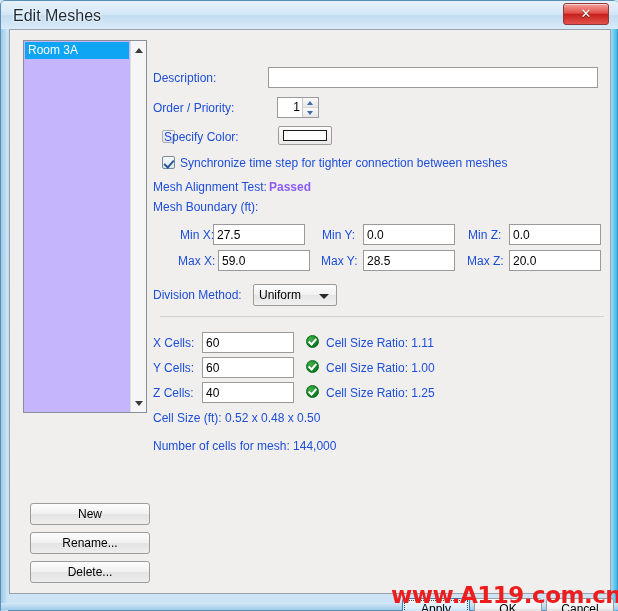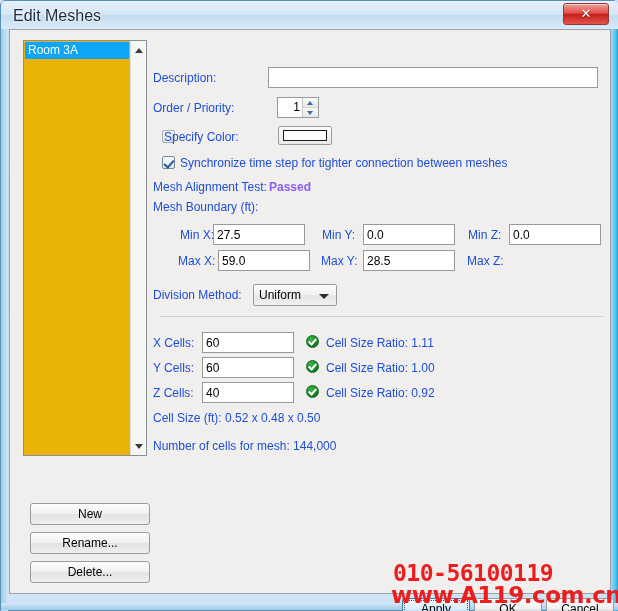--- a/index.html
+++ b/index.html
@@ -52,22 +52,22 @@
   
   #client{
     position:absolute;left:8px;top:28px;width:602px;height:565px;
     background:#f0efee;
     border:1px solid #9aa3ab;
     box-sizing:border-box;
   }
 
   
   #mesh-list{
-    position:absolute;left:13px;top:10px;width:124px;height:416px;
-    background:#eab308;border:1px solid #888f96;box-sizing:border-box;
+    position:absolute;left:13px;top:10px;width:124px;height:373px;
+    background:#c4b5fd;border:1px solid #888f96;box-sizing:border-box;
   }
   .list-item{
     position:absolute;left:1px;top:1px;width:104px;height:17px;
     line-height:17px;padding-left:3px;box-sizing:border-box;
     background:#0ea5f5;color:#fff;font-size:12px;cursor:pointer;
     white-space:nowrap;
   }
   #list-scroll{
     position:absolute;right:0;top:0;width:16px;height:100%;
     background:#f6f6f6;border-left:1px solid #ddd;box-sizing:border-box;
@@ -283,20 +283,21 @@
     <div class="lbl" style="left:312px;top:198px;">Min Y:</div>
     <input class="tbox" style="left: 353px; top: 194px; width: 92px;" value="0.0">
     <div class="lbl" style="left:458px;top:198px;">Min Z:</div>
     <input class="tbox" style="left: 499px; top: 194px; width: 92px;" value="0.0">
 
     <div class="lbl" style="left:168px;top:224px;">Max X:</div>
     <input class="tbox" style="left: 208px; top: 220px; width: 92px;" value="59.0">
     <div class="lbl" style="left:311px;top:224px;">Max Y:</div>
     <input class="tbox" style="left: 353px; top: 220px; width: 92px;" value="28.5">
     <div class="lbl" style="left:457px;top:224px;">Max Z:</div>
+    <input class="tbox" style="left: 499px; top: 220px; width: 92px;" value="20.0">
 
     <div class="lbl" style="left:143px;top:258px;">Division Method:</div>
     <div id="ddl">
       <div id="ddl-text">Uniform</div>
       <div id="ddl-arrow"></div>
     </div>
 
     <div id="divider"></div>
 
     <div class="lbl" style="left:143px;top:306px;">X Cells:</div>
@@ -305,32 +306,31 @@
     <div class="lbl" style="left:316px;top:306px;">Cell Size Ratio: 1.11</div>
 
     <div class="lbl" style="left:143px;top:331px;">Y Cells:</div>
     <input class="tbox" style="left: 192px; top: 327px; width: 92px;" value="60">
     <div class="okicon" style="left:296px;top:330px;"></div>
     <div class="lbl" style="left:316px;top:331px;">Cell Size Ratio: 1.00</div>
 
     <div class="lbl" style="left:143px;top:356px;">Z Cells:</div>
     <input class="tbox" style="left: 192px; top: 352px; width: 92px;" value="40">
     <div class="okicon" style="left:296px;top:355px;"></div>
-    <div class="lbl" style="left:316px;top:356px;">Cell Size Ratio: 0.92</div>
+    <div class="lbl" style="left:316px;top:356px;">Cell Size Ratio: 1.25</div>
 
     <div class="lbl" style="left:143px;top:381px;">Cell Size (ft): 0.52 x 0.48 x 0.50</div>
     <div class="lbl" style="left:143px;top:409px;">Number of cells for mesh: 144,000</div>
 
     <div class="dlgbtn" id="btn-apply">
       <span>Apply</span>
       <span class="focusring"></span>
     </div>
     <div class="dlgbtn" id="btn-ok">OK</div>
     <div class="dlgbtn" id="btn-cancel">Cancel</div>
 
   </div>
 
   <div id="wm">
-    <div id="wm-tel">010-56100119</div>
     <div id="wm-url">www.A119.com.cn</div>
   </div>
 
 </div>
 
 </body></html>

